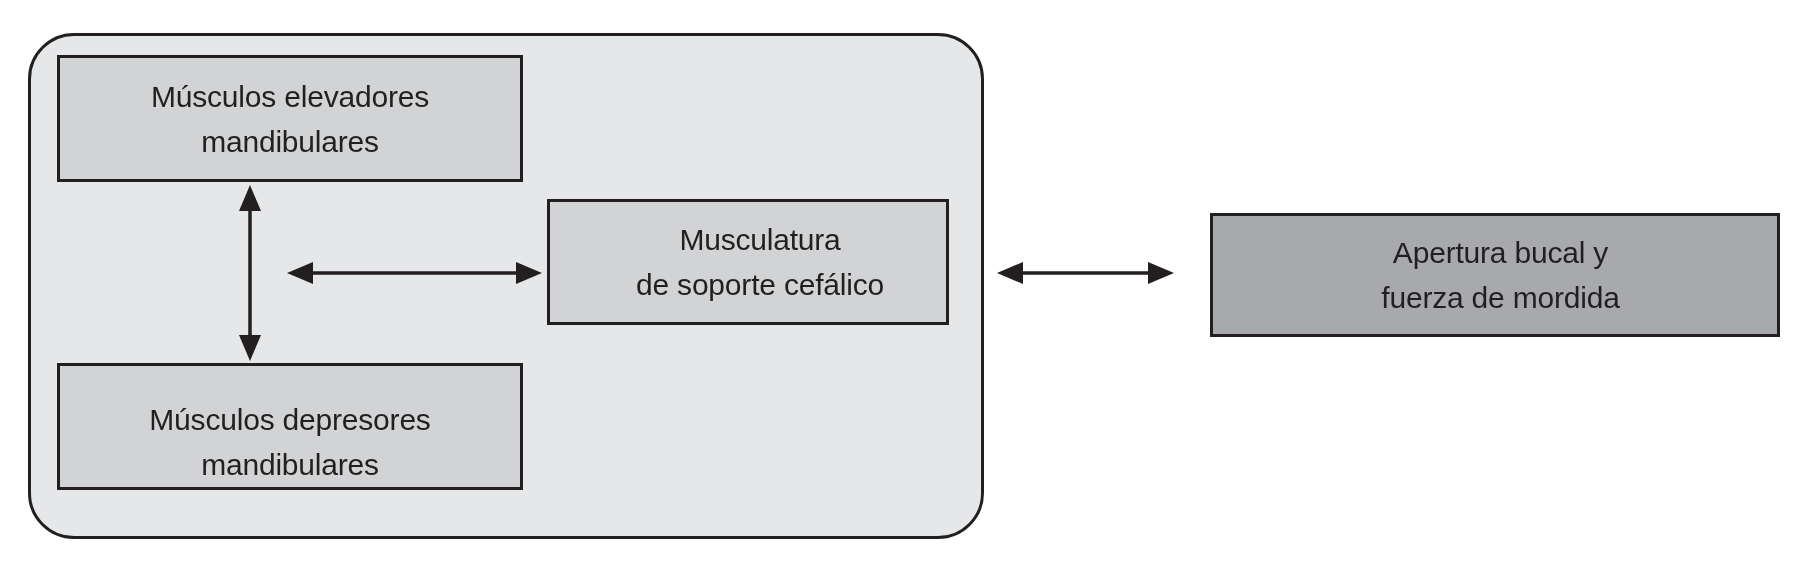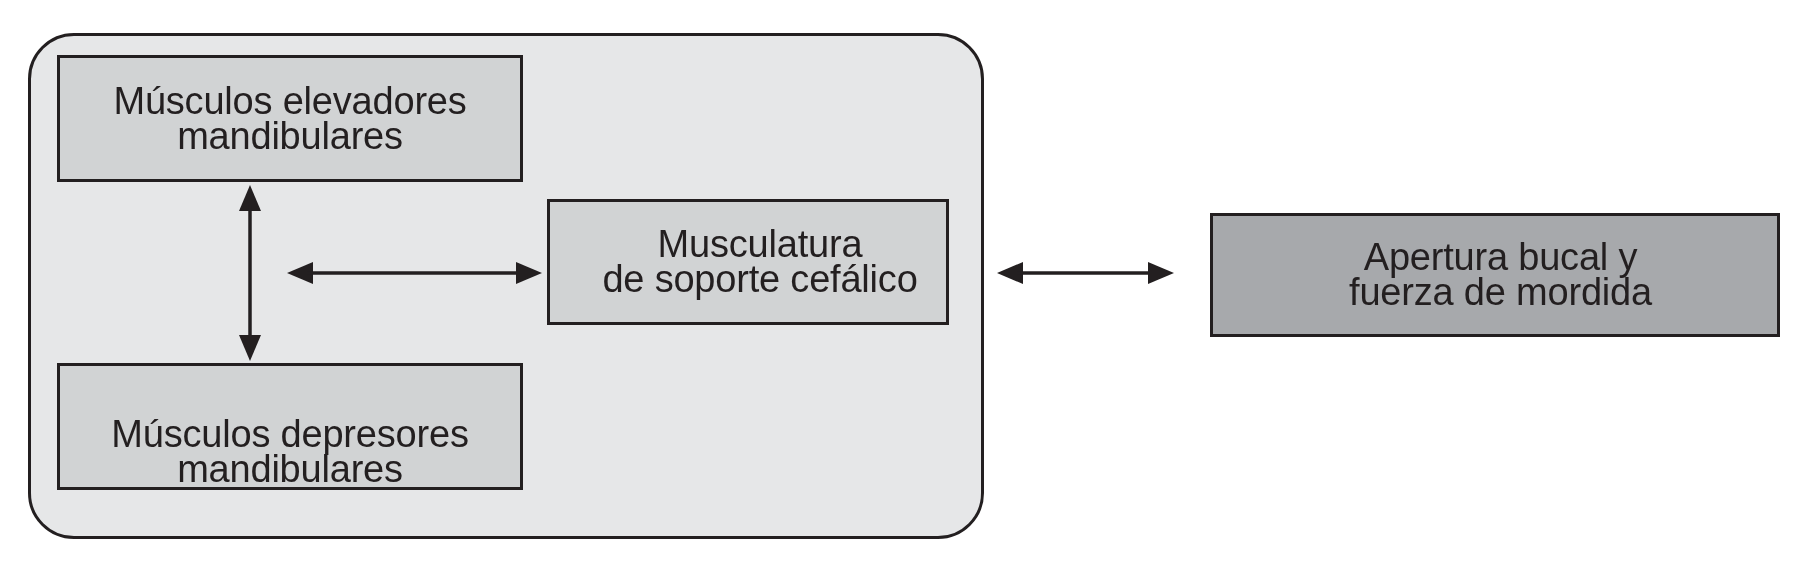--- a/index.html
+++ b/index.html
@@ -35,22 +35,22 @@
   .node {
     position: absolute;
     border: 3px solid var(--line-color);
     display: flex;
     align-items: center;
     justify-content: center;
     text-align: center;
   }
   .node .label {
     white-space: pre-line;
-    font-size: 38px;
-    line-height: 35px;
+    font-size: 30px;
+    line-height: 45px;
     letter-spacing: -0.2px;
   }
   .inner-node { background: var(--inner-box-fill); }
   .outer-node { background: var(--outer-box-fill); }
 
   .node-elevadores { left: 57px;  top: 55px;  width: 466px; height: 127px; }
   .node-depresores { left: 57px;  top: 363px; width: 466px; height: 127px; align-items: flex-end; }
   .node-soporte    { left: 547px; top: 199px; width: 402px; height: 126px; padding-left: 24px; }
   .node-apertura   { left: 1210px; top: 213px; width: 570px; height: 124px; padding-left: 11px; }
 

